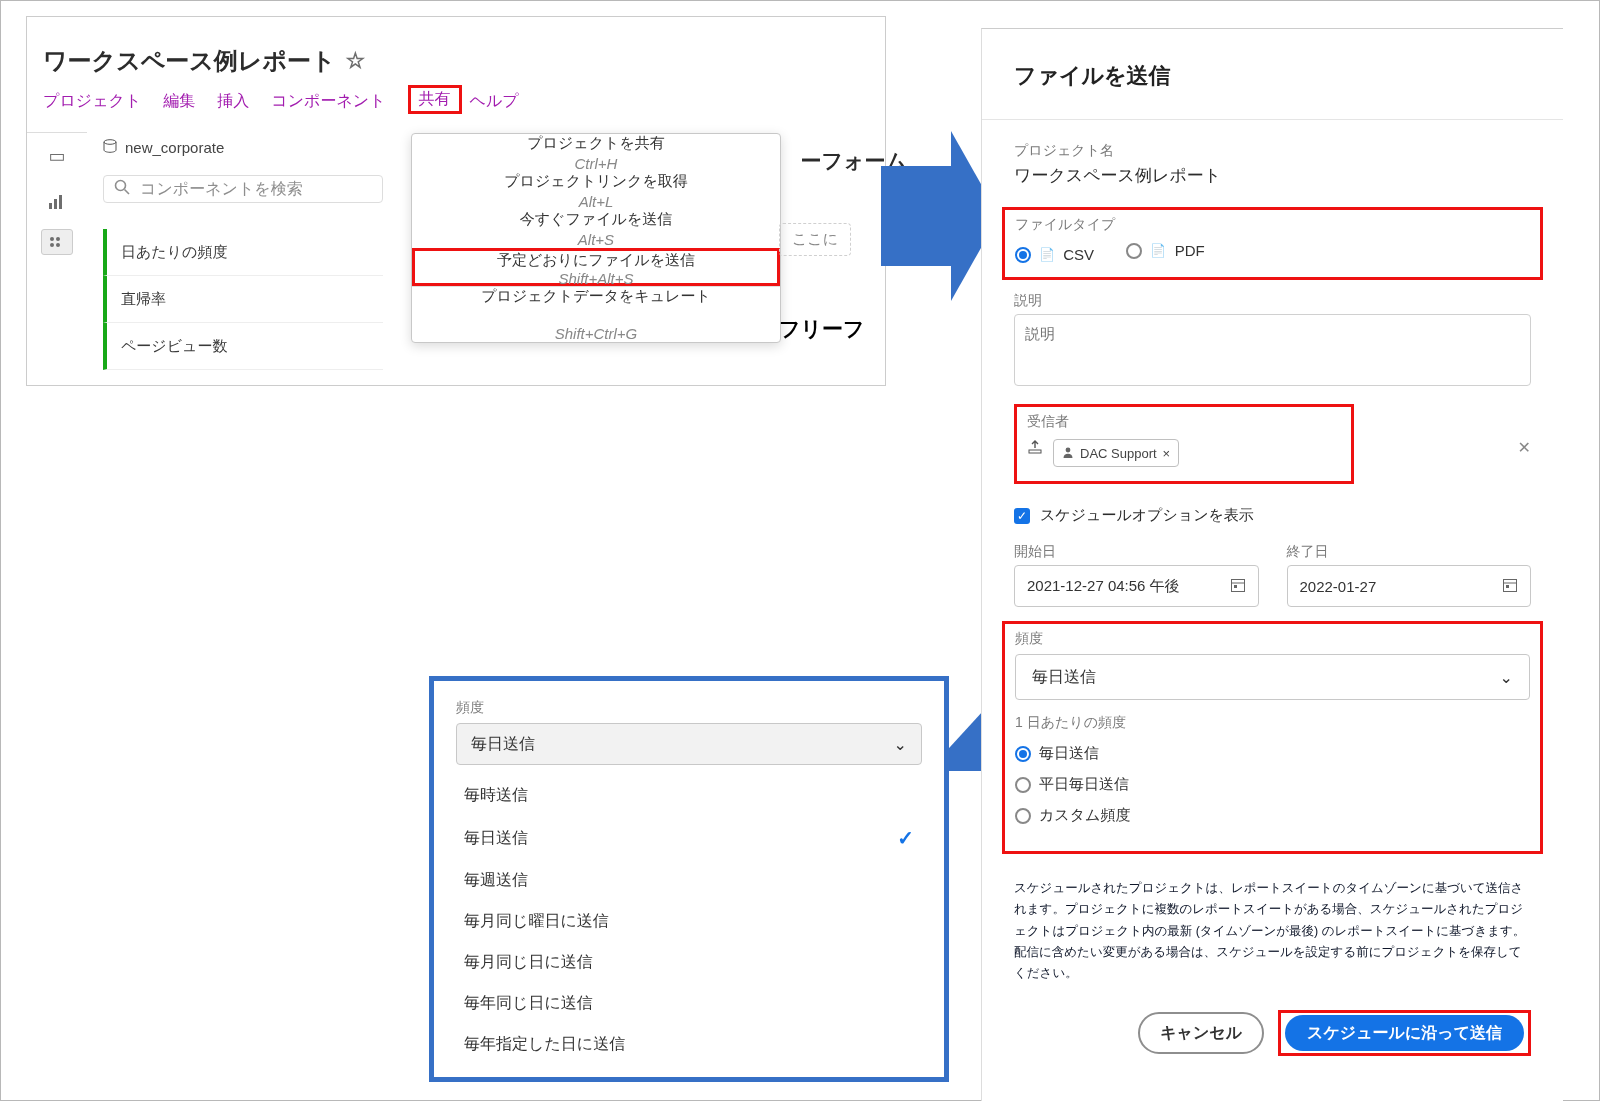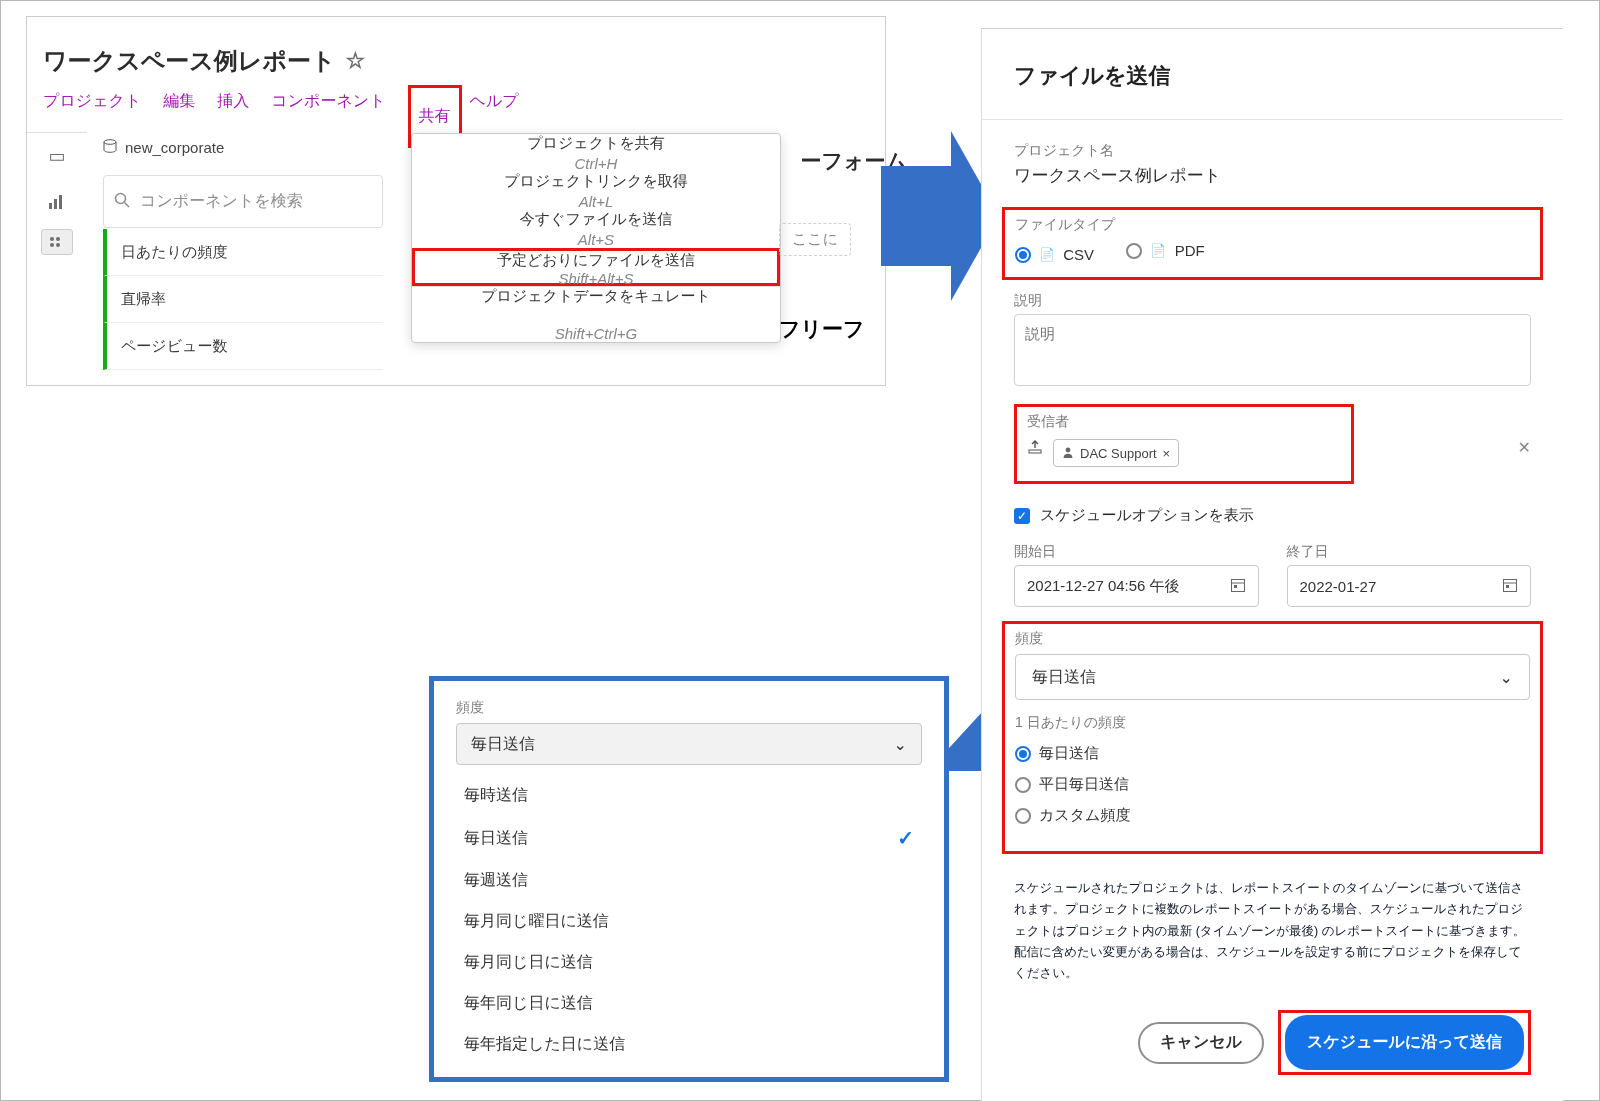--- a/index.html
+++ b/index.html
@@ -6,27 +6,27 @@
   body { margin:0; padding:0; width:1600px; height:1101px; background:#fff; position:relative; }
   .root { width:1600px; height:1101px; position:relative; background:#fff; border:1px solid #b8b8b8; }
 
   .leftblock { position:absolute; left:25px; top:15px; width:860px; height:370px; border:1px solid #ccc; background:#fff; }
 
   .title { position:absolute; left:16px; top:28px; font-size:24px; font-weight:700; color:#2c2c2c; display:flex; align-items:center; gap:10px; }
   .star { font-size:22px; color:#6e6e6e; }
 
   .menubar { position:absolute; left:16px; top:72px; display:flex; font-size:16px; color:#a21caf; }
   .menubar div { padding:2px 10px 2px 0; margin-right:12px; }
-  .menuhi { border:3.5px solid #e11; padding:18px 8px !important; margin-right:8px !important; position:relative; top:-4px }
+  .menuhi { border:3.5px solid #e11; padding:1px 8px !important; margin-right:8px !important; position:relative; top:-4px }
 
   .sidenav { position:absolute; left:0; top:115px; width:60px; border-top:1px solid #ddd; }
   .navi { width:60px; height:45px; display:flex; align-items:center; justify-content:center; color:#6e6e6e; font-size:18px; }
 
   .rsrow { position:absolute; left:76px; top:122px; font-size:15px; color:#444; display:flex; align-items:center; gap:8px }
-  .searchrow { position:absolute; left:76px; top:158px; width:280px; height:53px; border:1px solid #ddd; border-radius:4px; display:flex; align-items:center; padding:0 10px; color:#8e8e8e; font-size:16px; gap:10px }
+  .searchrow { position:absolute; left:76px; top:158px; width:280px; height:28px; border:1px solid #ddd; border-radius:4px; display:flex; align-items:center; padding:0 10px; color:#8e8e8e; font-size:16px; gap:10px }
 
   .itemlist { position:absolute; left:76px; top:212px; width:280px; }
   .metric { border-left:4px solid #18a818; height:47px; display:flex; align-items:center; padding-left:14px; font-size:15px; color:#3a3a3a; border-bottom:1px solid #eee; }
 
   .sharemenu { position:absolute; left:384px; top:116px; width:370px; background:#fff; border:1px solid #c8c8c8; box-shadow:0 3px 12px rgba(0,0,0,.15); border-radius:4px; font-size:15px; color:#333 }
   .sharemenu .mi { height:38px; display:flex; align-items:center; justify-content:space-between; padding:0 18px;flex-direction:column; }
   .sharemenu .sep { border-top:1px solid #e0e0e0; }
   .sharemenu .tall { height:56px }
   .sharemenu .hot { border:3.5px solid #e11; }
   .sharemenu .sc { color:#888; font-style:italic }
@@ -70,21 +70,21 @@
 
   .freqrow { margin-top:14px }
   .selbox { height:46px; border:1px solid #c8c8c8; border-radius:4px; display:flex; align-items:center; justify-content:space-between; padding:0 16px; font-size:16px; color:#333; margin-top:6px }
   .rgroup { margin-top:12px }
   .rgroup .radio { display:flex; margin:12px 0; }
 
   .note { font-size:12.5px; color:#0f172a; line-height:1.7; margin-top:24px }
 
   .btnrow { display:flex; justify-content:flex-end; gap:14px; margin-top:26px; align-items:center }
   .btn-sec { height:42px; padding:0 20px; border:2px solid #8e8e8e; border-radius:22px; background:#fff; color:#333; font-size:16px; font-weight:700 }
-  .btn-pri { height:55px; padding:0 22px; border:none; border-radius:22px; background:#1473e6; color:#fff; font-size:16px; font-weight:700 }
+  .btn-pri { height:36px; padding:0 22px; border:none; border-radius:22px; background:#1473e6; color:#fff; font-size:16px; font-weight:700 }
   .pribox { border:3.5px solid #e11; padding:2px 4px }
 
   .freqpop { position:absolute; left:428px; top:675px; width:520px; border:5px solid #3670c6; background:#fff; padding:18px 22px 12px }
   .freqpop .sel { height:42px; background:#f2f2f2; border:1px solid #c8c8c8; border-radius:4px; display:flex; align-items:center; justify-content:space-between; padding:0 14px; font-size:16px; color:#333; margin-top:6px; margin-bottom:10px }
   .freqpop .opt { padding:10px 8px; font-size:16px; color:#333; display:flex; align-items:center; justify-content:space-between }
   .freqpop .chk { color:#1473e6; font-size:20px; font-weight:700 }
 </style>
 </head>
 <body>
 <div class="root">

